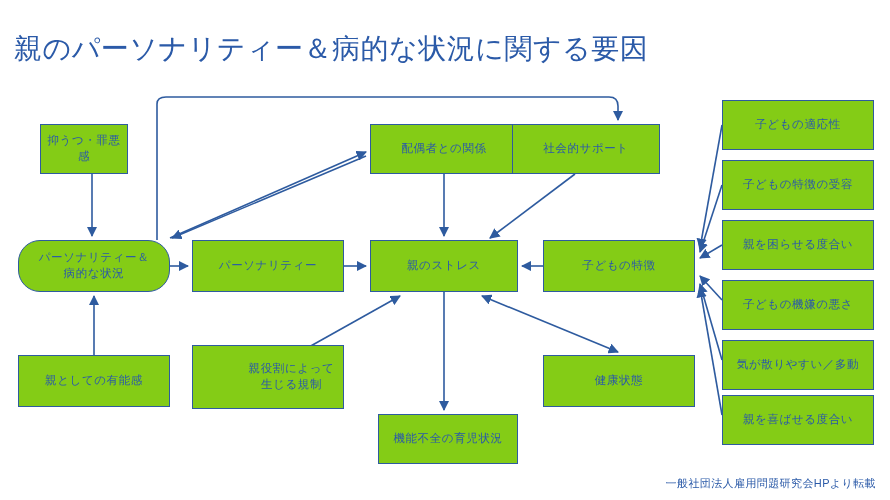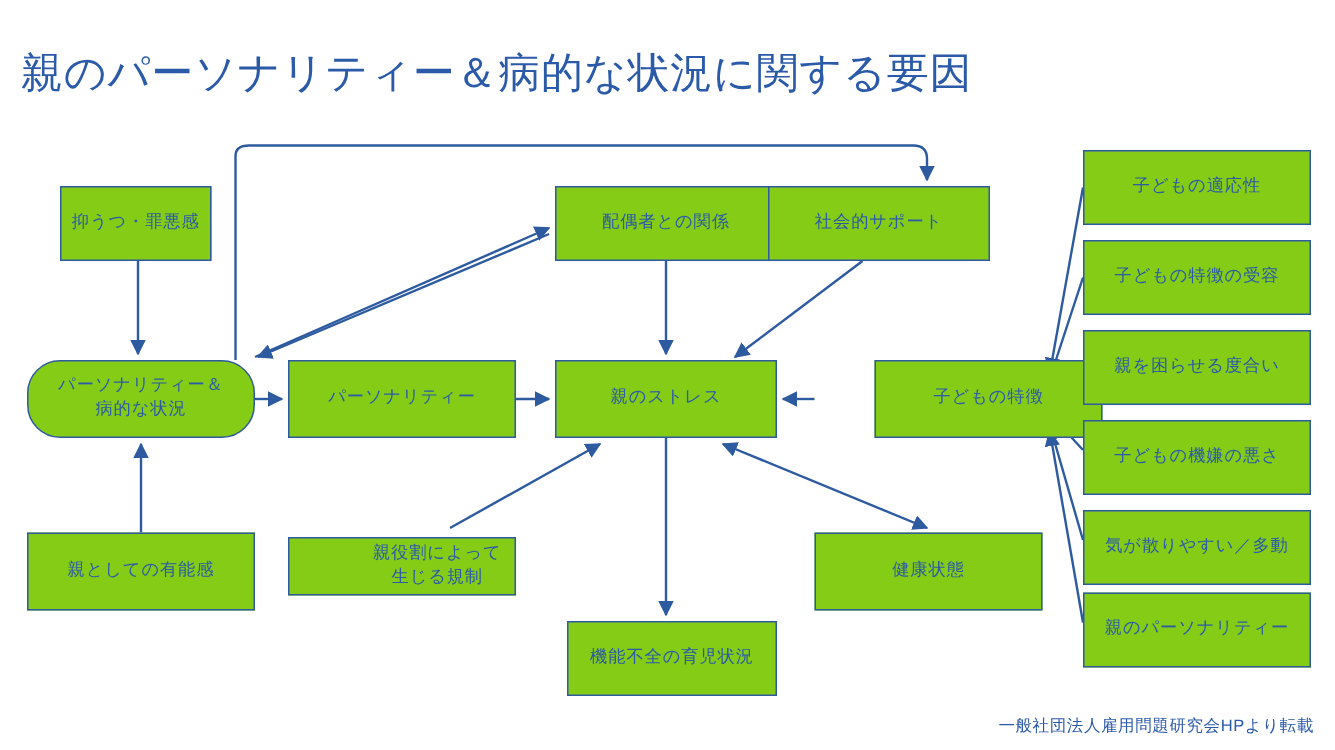--- a/index.html
+++ b/index.html
@@ -114,58 +114,58 @@
 
       <path d="M 722 125 L 700 248" marker-end="url(#arrowhead)"></path>
       <path d="M 722 185 L 700 252" marker-end="url(#arrowhead)"></path>
       <path d="M 722 245 L 700 258" marker-end="url(#arrowhead)"></path>
       <path d="M 722 300 L 700 276" marker-end="url(#arrowhead)"></path>
       <path d="M 722 360 L 700 284" marker-end="url(#arrowhead)"></path>
       <path d="M 722 415 L 700 288" marker-end="url(#arrowhead)"></path>
     </g>
   </svg>
 
-  <div class="node" style="left:40px;top:124px;width:101px;height:50px;">
+  <div class="node" style="left:40px;top:124px;width:88px;height:50px;">
     <span class="node-label">抑うつ・罪悪感</span>
   </div>
 
   <div class="node" style="left:18px;top:240px;width:152px;height:52px;border-radius:22px;">
     <span class="node-label">パーソナリティー＆
 病的な状況</span>
   </div>
 
   <div class="node" style="left:18px;top:355px;width:152px;height:52px;">
     <span class="node-label">親としての有能感</span>
   </div>
 
   <div class="node" style="left:192px;top:240px;width:152px;height:52px;">
     <span class="node-label">パーソナリティー</span>
   </div>
 
-  <div class="node" style="left:192px;top:358px;width:152px;height:39px;padding-left:47px;">
+  <div class="node" style="left:192px;top:345px;width:152px;height:64px;padding-left:47px;">
     <span class="node-label">親役割によって生じる規制</span>
   </div>
 
   <div class="node" style="left:370px;top:124px;width:148px;height:50px;">
     <span class="node-label">配偶者との関係</span>
   </div>
 
   <div class="node" style="left:370px;top:240px;width:148px;height:52px;">
     <span class="node-label">親のストレス</span>
   </div>
 
   <div class="node" style="left:378px;top:414px;width:140px;height:50px;">
     <span class="node-label">機能不全の育児状況</span>
   </div>
 
   <div class="node" style="left:512px;top:124px;width:148px;height:50px;">
     <span class="node-label">社会的サポート</span>
   </div>
 
-  <div class="node" style="left:543px;top:240px;width:152px;height:52px;margin-left:40px;">
+  <div class="node" style="left:543px;top:240px;width:152px;height:52px;">
     <span class="node-label">子どもの特徴</span>
   </div>
 
   <div class="node" style="left:543px;top:355px;width:152px;height:52px;">
     <span class="node-label">健康状態</span>
   </div>
 
   <div class="node" style="left:722px;top:100px;width:152px;height:50px;">
     <span class="node-label">子どもの適応性</span>
   </div>
@@ -180,18 +180,18 @@
 
   <div class="node" style="left:722px;top:280px;width:152px;height:50px;">
     <span class="node-label">子どもの機嫌の悪さ</span>
   </div>
 
   <div class="node" style="left:722px;top:340px;width:152px;height:50px;">
     <span class="node-label">気が散りやすい／多動</span>
   </div>
 
   <div class="node" style="left:722px;top:395px;width:152px;height:50px;">
-    <span class="node-label">親のパーソナリティー</span>
+    <span class="node-label">親を喜ばせる度合い</span>
   </div>
 
   <div id="credit">一般社団法人雇用問題研究会HPより転載</div>
 
 </div>
 
 </body></html>

